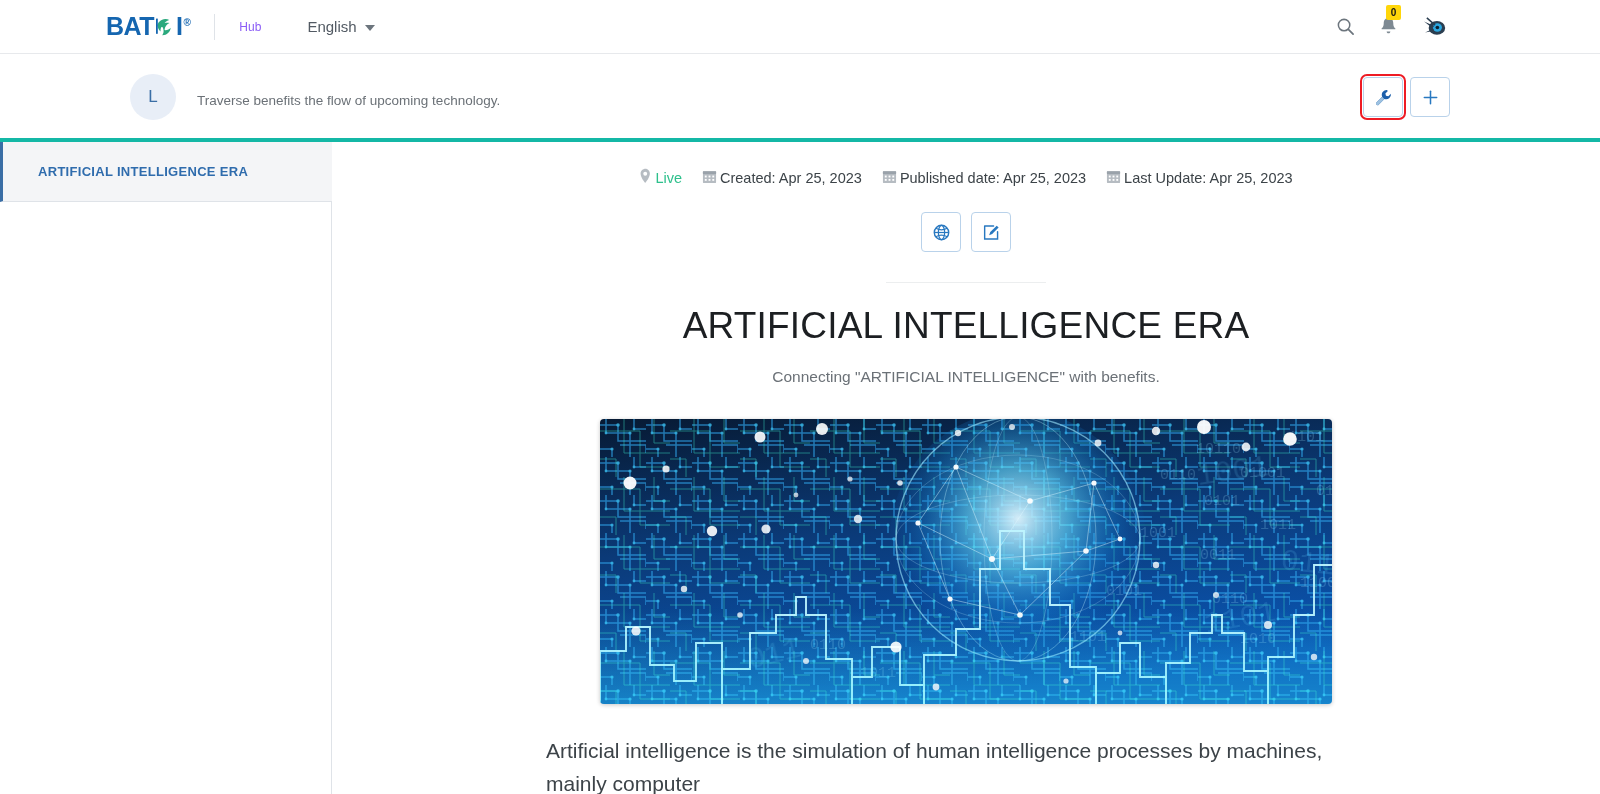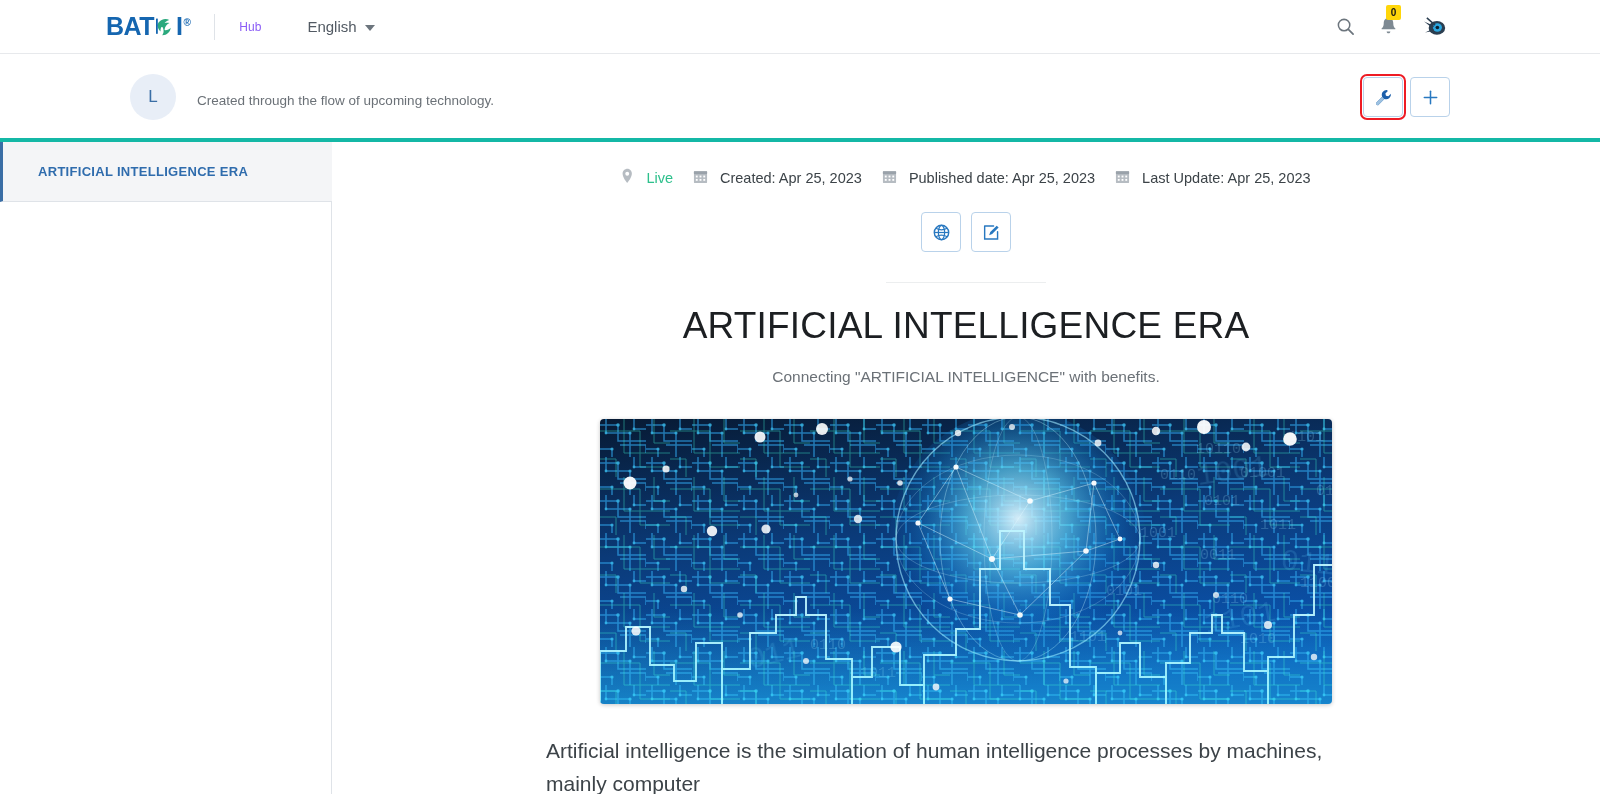--- a/index.html
+++ b/index.html
@@ -104,21 +104,21 @@
     margin-left:-121px; padding-left:35px;
     width: 332px;
   }
   .side-item-inner { padding-left: 0; }
 
   .content { flex:1; padding: 26px 0 0 0; min-width:0; }
   .meta-row {
     display:flex; align-items:center; justify-content:center;
     gap:20px; font-size:14.5px; color:#3c4348; flex-wrap:nowrap;
   }
-  .meta-item { display:flex; align-items:center; gap:12px; white-space:nowrap; }
+  .meta-item { display:flex; align-items:center; gap:3px; white-space:nowrap; }
   .meta-live { color:#2ec08c; font-weight:400; }
 
   .btn-row { display:flex; justify-content:center; gap:10px; margin-top:25px; }
 
   .hr-short {
     width: 160px; height:1px; background:#eceeef;
     margin: 30px auto 0 auto;
   }
   .art-title {
     text-align:center; font-size:37px; color:#1c1f22; font-weight:400;
@@ -195,21 +195,21 @@
     </div>
   </div>
 </div>
 
 <div class="page-head">
   <div class="avatar">
     <span>L</span>
   </div>
 
   <div class="head-text">
-    <div class="head-sub">Created through the flow of upcoming technology.</div>
+    <div class="head-sub">Traverse benefits the flow of upcoming technology.</div>
   </div>
 
   <div class="head-actions">
     <div class="sq-btn highlight">
       <svg width="19" height="19" viewBox="0 0 20 20">
         <path d="M13.6 2.2a5 5 0 0 0-5 7l-6 6a1.6 1.6 0 0 0 2.3 2.3l6-6a5 5 0 0 0 6.9-5.4l-2.7 2.7-2.5-.6-.6-2.5 2.6-2.6z" fill="#1b5faa"></path>
         <path d="M8.6 9.2l-6 6a1.6 1.6 0 0 0 2.3 2.3l6-6z" fill="#9dc1e0"></path>
       </svg>
     </div>
     <div class="sq-btn">

